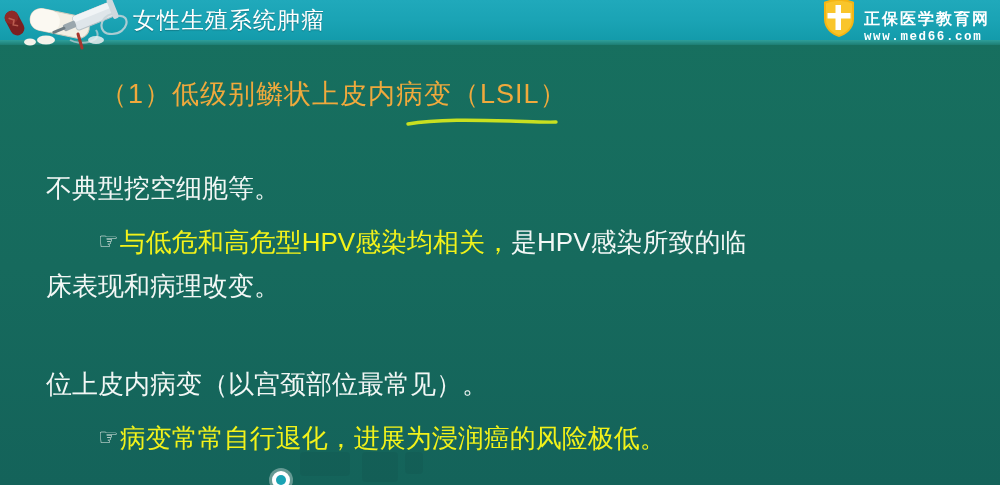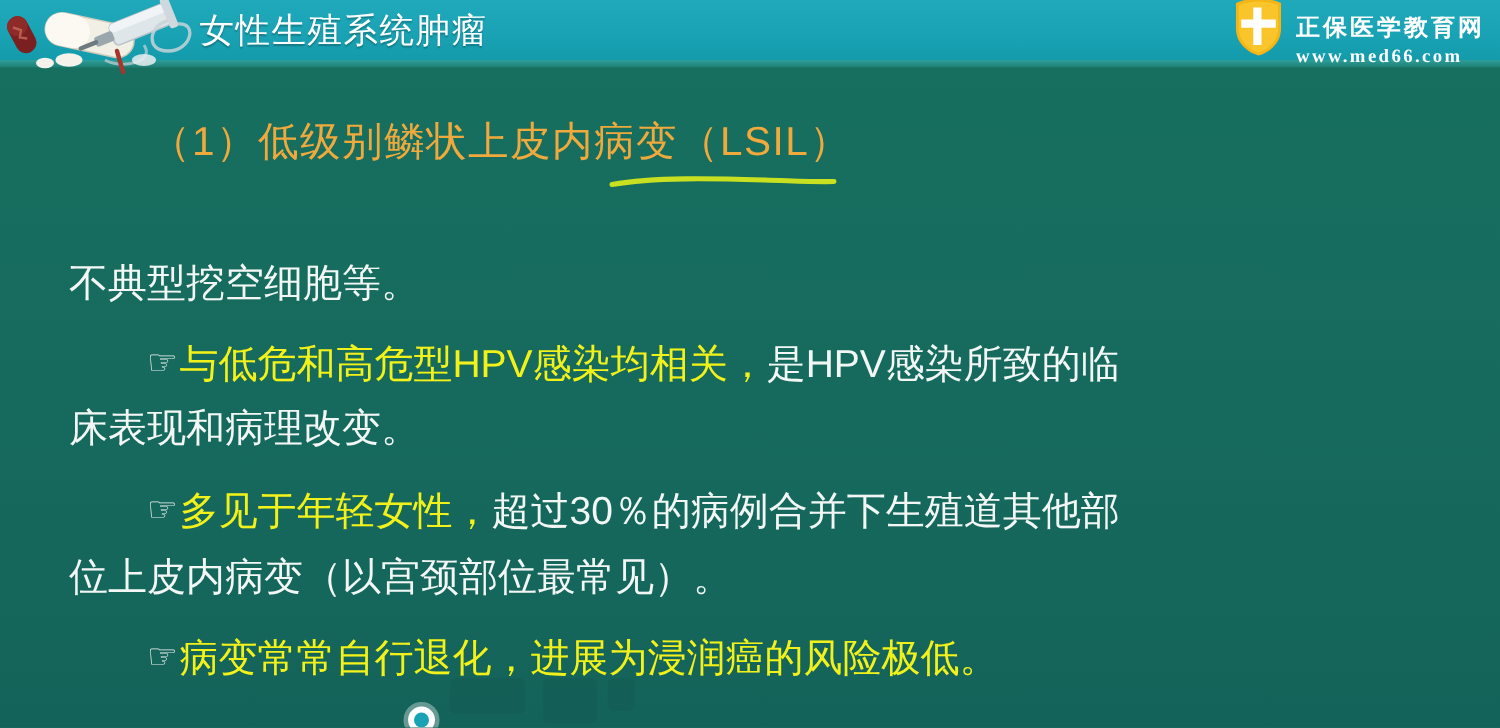--- a/index.html
+++ b/index.html
@@ -94,21 +94,21 @@
     height: 17px;
     overflow: hidden;
   }
   #logo-url {
     font-size: 12.5px;
     font-weight: bold;
     color: #ffffff;
     letter-spacing: 1.6px;
     white-space: nowrap;
     margin-top: 3px;
-    font-family: Liberation Serif, serif;
+    font-family: Liberation Mono, monospace;
   }
 
   
   #content {
     position: absolute;
     left: 0;
     top: 59px;
     width: 796px;
     height: 440px;
   }
@@ -148,21 +148,21 @@
     line-height: 23px;
     vertical-align: 2px;
     margin-right: 1px;
     font-family: "DejaVu Sans", sans-serif;
   }
 
   
   #b1l1 { left: 98px;  top: 68px; }
   #b1l2 { left: 46px;  top: 112px; }
   #b2l1 { left: 98px;  top: 166px; }
-  #b2l2 { left: 46px;  top: 210px; font-family: Liberation Serif, serif; }
+  #b2l2 { left: 46px;  top: 210px; }
   #b3l1 { left: 98px;  top: 264px; }
   #b3l2 { left: 46px;  top: 308px; }
   #b4l1 { left: 98px;  top: 362px; }
 
   
   #bottom-cursor {
     position: absolute;
     left: 272px;
     top: 471px;
     width: 18px;
@@ -255,23 +255,20 @@
       </svg>
     </div>
 
     <div class="line white" id="b1l2">不典型挖空细胞等。</div>
 
     <div class="line" id="b2l1">
       <span class="hand">☞</span><span class="yellow">与低危和高危型HPV感染均相关，</span><span class="white">是HPV感染所致的临</span>
     </div>
     <div class="line white" id="b2l2">床表现和病理改变。</div>
 
-    <div class="line" id="b3l1">
-      <span class="hand">☞</span><span class="yellow">多见于年轻女性，</span><span class="white">超过30％的病例合并下生殖道其他部</span>
-    </div>
     <div class="line" id="b4l1">
       <span class="hand">☞</span><span class="yellow">病变常常自行退化，进展为浸润癌的风险极低。</span>
     </div>
 
     <div class="line white" id="b3l2">位上皮内病变（以宫颈部位最常见）。</div>
   </div>
 
   <div class="blotch" style="left:300px;top:452px;width:50px;height:24px;"></div>
   <div class="blotch" style="left:362px;top:452px;width:36px;height:30px;"></div>
   <div class="blotch" style="left:405px;top:452px;width:18px;height:22px;"></div>

